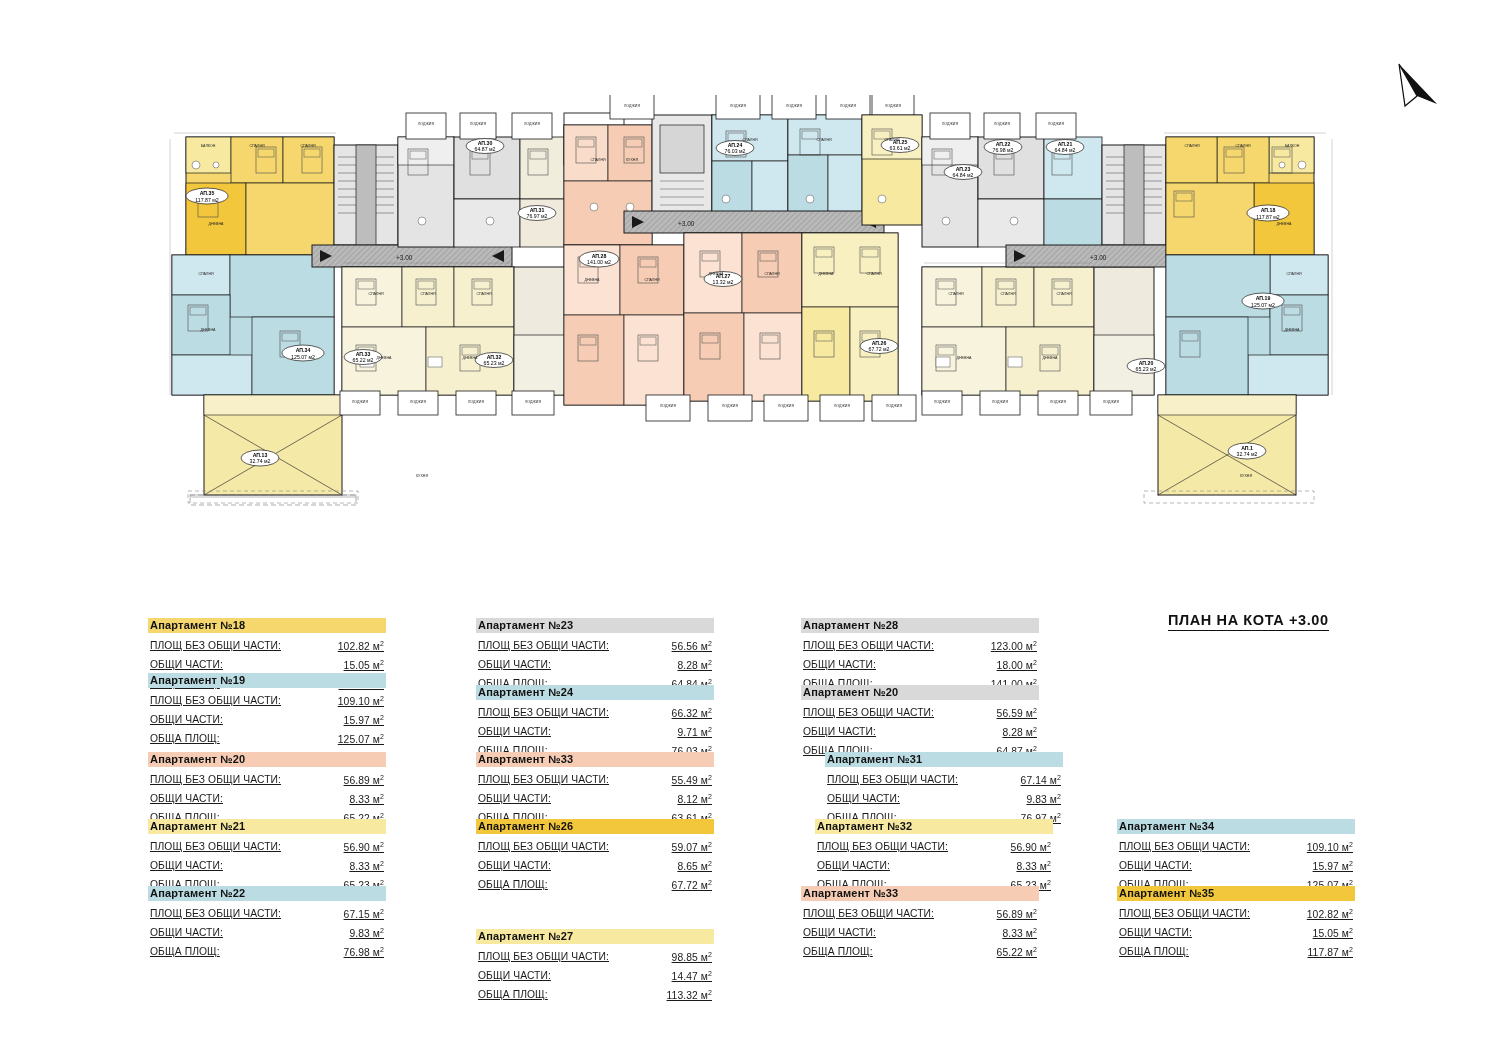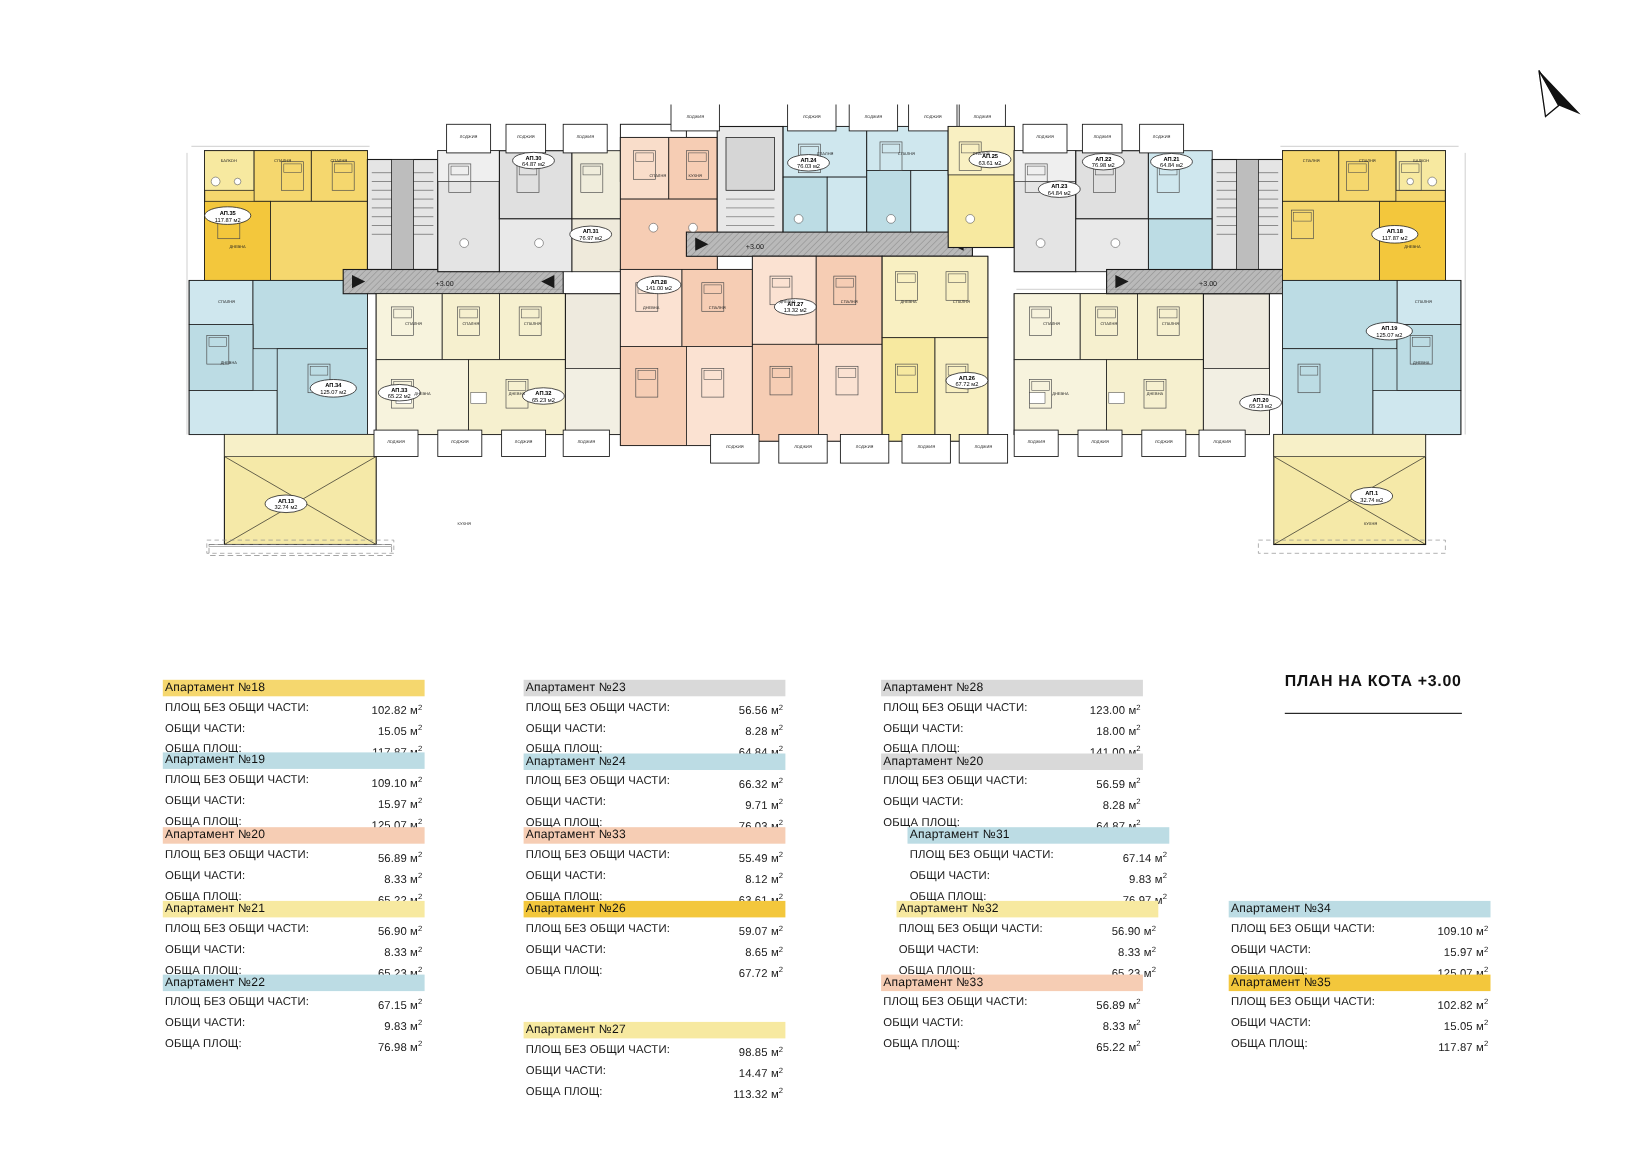--- a/index.html
+++ b/index.html
@@ -40,21 +40,21 @@
     position: absolute;
     left: 1168px;
     top: 612px;
     font-size: 14.5px;
     font-weight: bold;
     letter-spacing: 0.6px;
     color: #111;
   }
   .plan-title span {
     border-bottom: 1.5px solid #111;
-    padding-bottom: 20px;
+    padding-bottom: 2px;
   }
 
   
   .legend {
     position: absolute;
     left: 0;
     top: 600px;
     width: 1500px;
     height: 420px;
   }
@@ -73,32 +73,33 @@
     left: 0;
     top: 0;
     width: 100%;
     height: 15px;
   }
   .apt-head .bar-title {
     position: absolute;
     left: 2px;
     top: 1px;
     font-size: 11px;
-    font-weight: normal;
+    font-weight: bold;
     color: #111;
     letter-spacing: 0.2px;
   }
   .apt-row {
     display: flex;
     justify-content: space-between;
-    align-items: flex-start;
+    align-items: center;
     padding: 0 2px;
     line-height: 15.5px;
     font-size: 10.3px;
     color: #1a1a1a;
+    text-decoration: underline;
   }
   .apt-row .lbl { letter-spacing: 0.1px; }
   .apt-row .val { letter-spacing: 0.1px; white-space: nowrap; }
   .sup { font-size: 7px; vertical-align: super; }
 </style>
 </head>
 <body>
 
 <div class="north-arrow">
   <svg width="50" height="55" viewBox="0 0 50 55">
@@ -619,21 +620,21 @@
       </div>
       <div class="apt-row">
         <span class="lbl">ОБЩИ ЧАСТИ:</span>
         <span class="val">15.05 м<span class="sup">2</span></span>
       </div>
       <div class="apt-row">
         <span class="lbl">ОБЩА ПЛОЩ:</span>
         <span class="val">117.87 м<span class="sup">2</span></span>
       </div>
     </div>
-    <div class="apt-block" style="left: 148px; top: 84px;">
+    <div class="apt-block" style="left: 148px; top: 73px;">
       <div class="apt-head">
         <div class="bar" style="background: rgb(188, 220, 228);"></div>
         <div class="bar-title">Апартамент №19</div>
       </div>
       <div class="apt-row">
         <span class="lbl">ПЛОЩ БЕЗ ОБЩИ ЧАСТИ:</span>
         <span class="val">109.10 м<span class="sup">2</span></span>
       </div>
       <div class="apt-row">
         <span class="lbl">ОБЩИ ЧАСТИ:</span>

